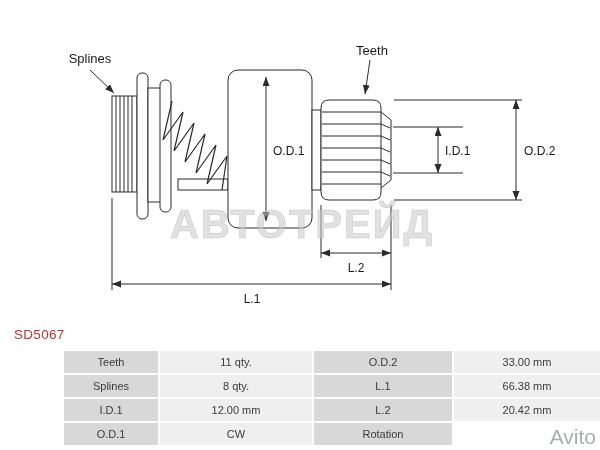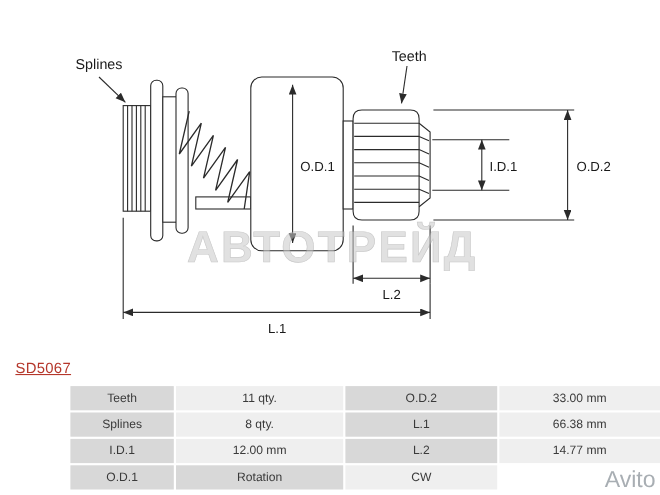--- a/index.html
+++ b/index.html
@@ -3,21 +3,21 @@
 <meta charset="utf-8">
 <style>
   html,body{margin:0;padding:0;background:#fff;}
   .page{
     position:relative;width:600px;height:450px;background:#fff;overflow:hidden;
     font-family:"Liberation Sans", sans-serif;
   }
   .diagram-svg{position:absolute;top:0;left:0;}
   .part-code{
     position:absolute;left:14px;top:327px;
-    font-size:13.5px;color:var(--part-code-red,#b5372b);letter-spacing:.3px;text-decoration:underline;
+    font-size:13.5px;color:var(--part-code-red,#b5372b);letter-spacing:.3px;
   }
   .spec-table{
     position:absolute;top:351px;left:64px;
     display:grid;
     grid-template-columns:94px 152px 138px 146px;
     grid-auto-rows:22px;
     gap:2px;
     font-size:11px;color:#3a3a3a;
   }
   .cell{display:flex;align-items:center;justify-content:center;white-space:nowrap;}
@@ -113,22 +113,22 @@
     <div class="cell value">33.00 mm</div>
 
     <div class="cell param">Splines</div>
     <div class="cell value">8 qty.</div>
     <div class="cell param">L.1</div>
     <div class="cell value">66.38 mm</div>
 
     <div class="cell param">I.D.1</div>
     <div class="cell value">12.00 mm</div>
     <div class="cell param">L.2</div>
-    <div class="cell value">14.77 mm</div>
+    <div class="cell value">20.42 mm</div>
 
     <div class="cell param">O.D.1</div>
+    <div class="cell value">CW</div>
     <div class="cell param">Rotation</div>
-    <div class="cell value">CW</div>
   </div>
 
   <div class="avito-watermark">Avito</div>
 
 </div>
 
 </body></html>

